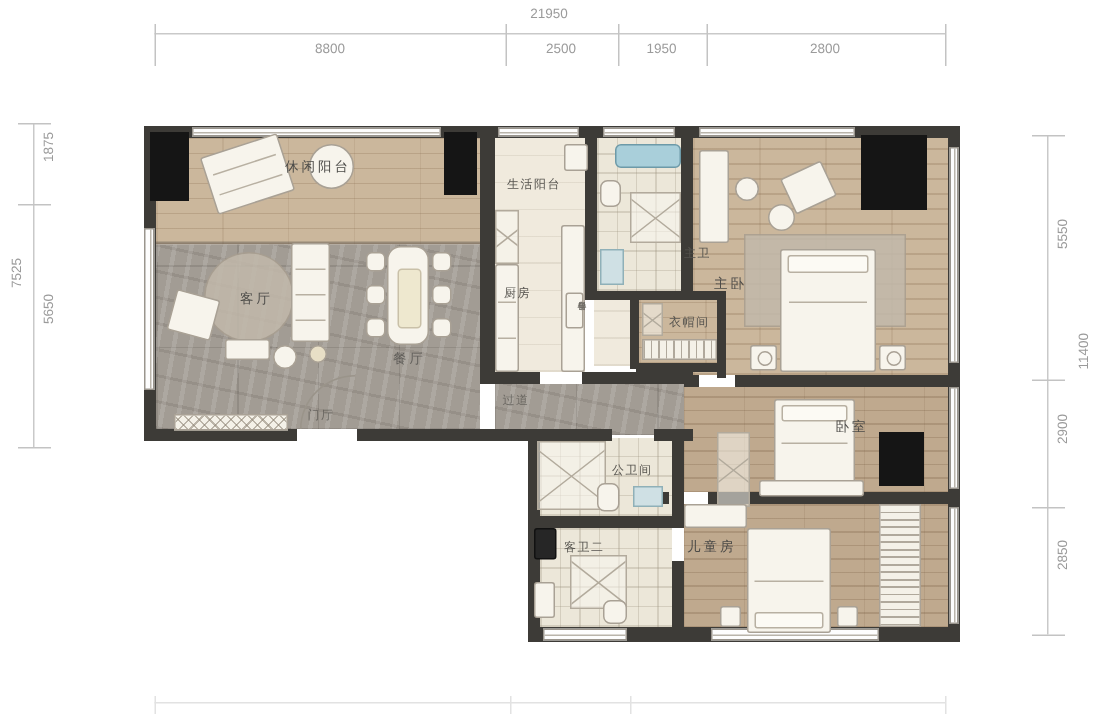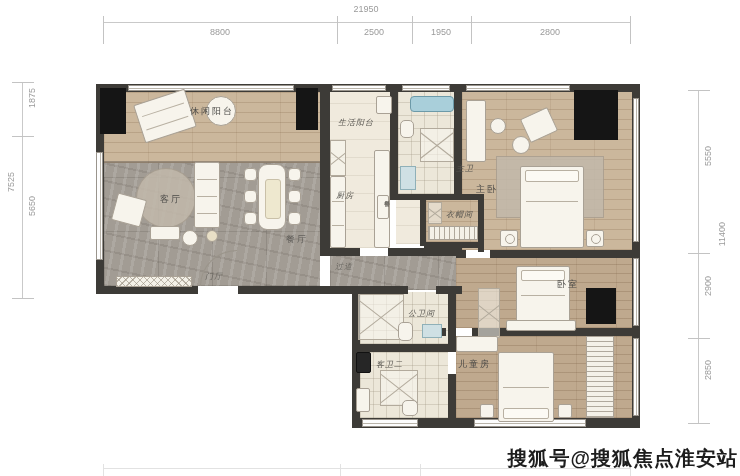--- a/index.html
+++ b/index.html
@@ -51,21 +51,21 @@
   .hangerv{background-image:repeating-linear-gradient(0deg, rgba(130,120,105,.6) 0 1px, transparent 1px 5px);}
   .tub{position:absolute;background:#a9cfda;border:1px solid #6d9aa8;border-radius:4px;box-sizing:border-box;}
   .bluemat{position:absolute;background:#cfe0e4;border:1px solid #8fb0b8;box-sizing:border-box;}
   .dark{background:#262626;border-color:#111;}
   .arc{position:absolute;border:1px solid #9a948a;border-right:none;border-bottom:none;
        border-radius:100% 0 0 0;box-sizing:border-box;}
   .pillow{position:absolute;background:#fcfaf4;border:1px solid #b8b0a2;border-radius:2px;box-sizing:border-box;}
   .sill{position:absolute;background:rgba(90,85,78,.45);}
   
   .label{position:absolute;color:#4c4b48;font-size:9px;letter-spacing:2px;white-space:nowrap;}
-  .sm{font-size:8px;letter-spacing:1px;color:#56544f;font-style:italic;}
+  .sm{font-size:8px;letter-spacing:1px;color:#56544f;}
   .tiny{font-size:6px;letter-spacing:0;color:#6a6761;writing-mode:vertical-rl;}
   .ghost{opacity:.75;}
   
   .watermark{position:absolute;right:2px;bottom:4px;font-size:20px;font-weight:800;color:#1d1d1d;
              letter-spacing:1px;white-space:nowrap;}
 </style>
 </head>
 <body>
 
 <div class="canvas">
@@ -246,29 +246,28 @@
   <div class="furn" style="left:398px;top:322px;width:15px;height:19px;border-radius:5px;"></div>
   <div class="bluemat" style="left:422px;top:324px;width:20px;height:14px;"></div>
 
   <div class="furn dark" style="left:356px;top:352px;width:15px;height:21px;"></div>
   <div class="furn" style="left:356px;top:388px;width:14px;height:24px;"></div>
   <div class="xbox" style="left:380px;top:370px;width:38px;height:36px;"></div>
   <div class="furn" style="left:402px;top:400px;width:16px;height:16px;border-radius:5px;"></div>
 
   <div class="label" style="left:190px;top:105px;">休闲阳台</div>
   <div class="label" style="left:160px;top:193px;">客厅</div>
-  <div class="label ghost" style="left:262px;top:233px;margin-left:24px;">餐厅</div>
+  <div class="label ghost" style="left:262px;top:233px;">餐厅</div>
   <div class="label ghost sm" style="left:205px;top:271px;">门厅</div>
   <div class="label ghost sm" style="left:335px;top:261px;">过道</div>
   <div class="label sm" style="left:338px;top:117px;">生活阳台</div>
   <div class="label sm" style="left:336px;top:190px;">厨房</div>
   <div class="label tiny" style="left:382px;top:196px;height:30px;">早餐台</div>
   <div class="label sm" style="left:428px;top:163px;margin-left:28px;">主卫</div>
   <div class="label sm" style="left:430px;top:209px;margin-left:16px;">衣帽间</div>
   <div class="label" style="left:476px;top:183px;">主卧</div>
   <div class="label" style="left:557px;top:278px;">卧室</div>
   <div class="label" style="left:458px;top:358px;">儿童房</div>
   <div class="label sm" style="left:408px;top:308px;">公卫间</div>
   <div class="label sm" style="left:376px;top:359px;">客卫二</div>
 
-  <div class="watermark">搜狐号@搜狐焦点淮安站</div>
 
 </div>
 
 </body></html>

